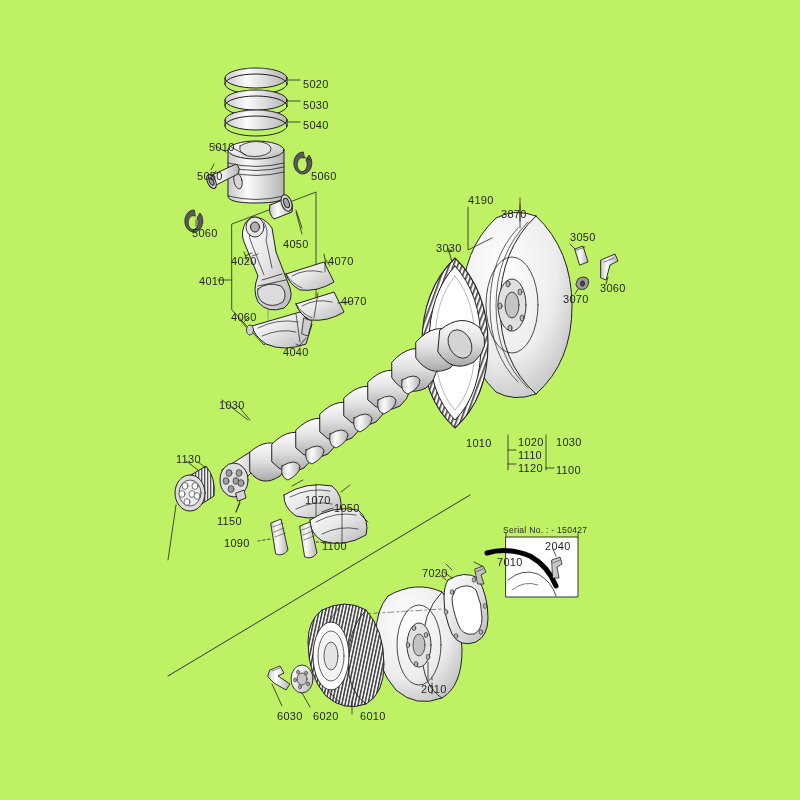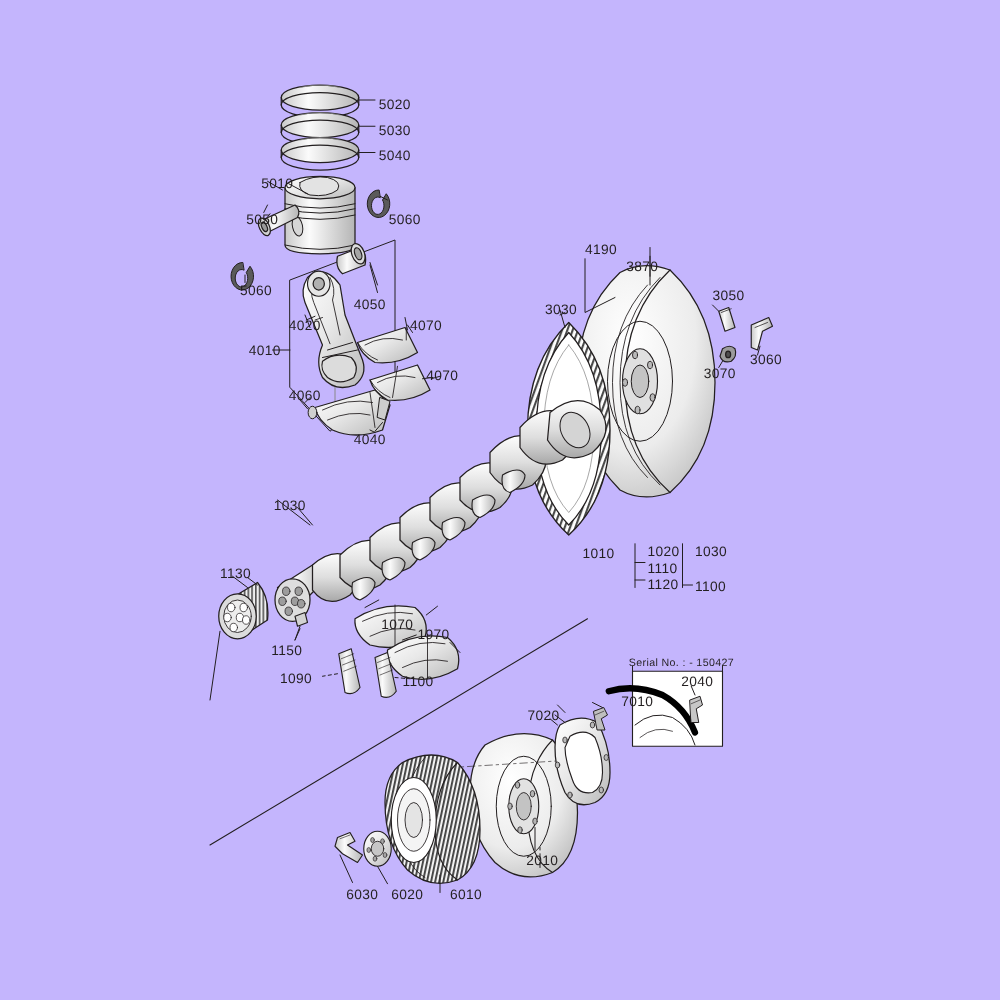--- a/index.html
+++ b/index.html
@@ -1,18 +1,18 @@
 <!DOCTYPE html>
 <html><head>
 <meta charset="utf-8">
 <title>Engine Parts Diagram</title>
 <style>
   html,body{margin:0;padding:0;background:#ffffff;}
   body{width:800px;height:800px;font-family:"Liberation Sans",sans-serif;overflow:hidden;}
-  #sheet{position:relative;width:800px;height:800px;background:#c4b5fd;}
+  #sheet{position:relative;width:800px;height:800px;background:#bef264;}
   #art{position:absolute;left:0;top:0;width:800px;height:800px;}
   .lbl{position:absolute;font-family:"Liberation Sans",sans-serif;font-size:11px;color:#231f20;
        white-space:nowrap;letter-spacing:.3px;line-height:1;}
   .lbl.sm{font-size:8.5px;}
 </style>
 </head>
 <body>
 
 <div id="sheet">
 
@@ -403,21 +403,21 @@
       <div class="lbl" style="left: 468px; top: 195px;">4190</div>
       <div class="lbl" style="left: 501px; top: 209px;">3870</div>
       <div class="lbl" style="left: 436px; top: 243px;">3030</div>
       <div class="lbl" style="left: 570px; top: 232px;">3050</div>
       <div class="lbl" style="left: 600px; top: 283px;">3060</div>
       <div class="lbl" style="left: 563px; top: 294px;">3070</div>
       <div class="lbl" style="left: 219px; top: 400px;">1030</div>
       <div class="lbl" style="left: 176px; top: 454px;">1130</div>
       <div class="lbl" style="left: 305px; top: 475px; margin-top: 20px;">1070</div>
       <div class="lbl" style="left: 217px; top: 516px;">1150</div>
-      <div class="lbl" style="left: 334px; top: 503px;">1970</div>
+      <div class="lbl" style="left: 334px; top: 503px;">1050</div>
       <div class="lbl" style="left: 224px; top: 538px;">1090</div>
       <div class="lbl" style="left: 322px; top: 541px;">1100</div>
       <div class="lbl" style="left: 449px; top: 557px; margin-left: 48px;">7010</div>
       <div class="lbl" style="left: 422px; top: 568px;">7020</div>
       <div class="lbl" style="left: 421px; top: 684px;">2010</div>
       <div class="lbl" style="left: 277px; top: 711px;">6030</div>
       <div class="lbl" style="left: 313px; top: 711px;">6020</div>
       <div class="lbl" style="left: 360px; top: 711px;">6010</div>
     </div>
 

